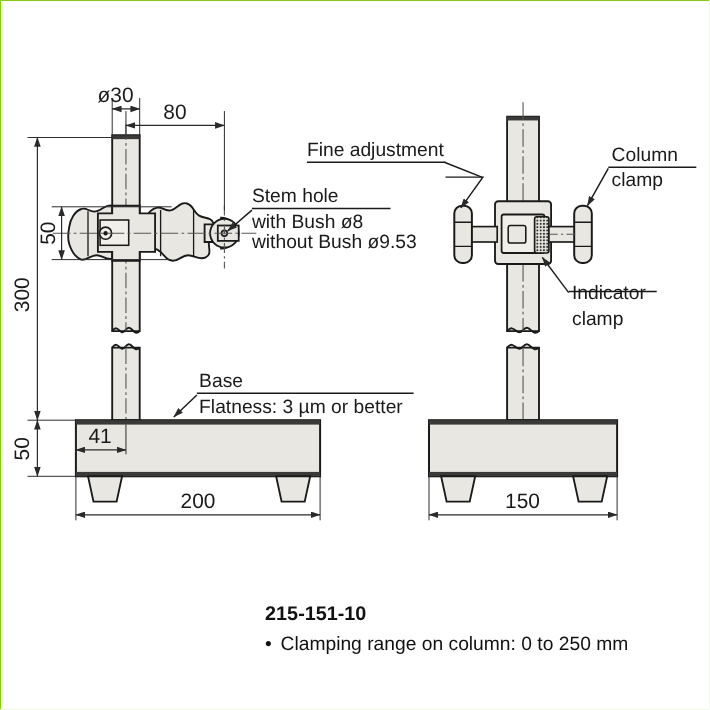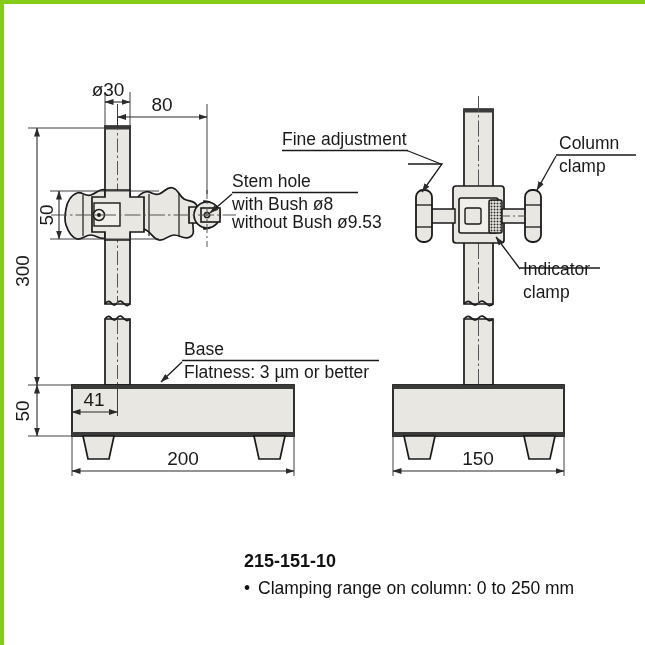--- a/index.html
+++ b/index.html
@@ -1,19 +1,19 @@
 <!DOCTYPE html>
 <html><head>
 <meta charset="utf-8">
 <style>
   html,body{margin:0;padding:0;background:#ffffff;}
   body{width:645px;height:645px;overflow:hidden;
        font-family:"Liberation Sans",sans-serif;}
   #page{position:relative;width:645px;height:645px;
-        box-sizing:border-box;border:4px solid #84cc16;background:#ffffff;}
+        box-sizing:border-box;border:1px solid #84cc16;background:#ffffff;}
   svg{display:block;}
   .dimtxt{font-family:"Liberation Sans",sans-serif;font-size:19px;fill:#1a1a1a;}
   .lbl{font-family:"Liberation Sans",sans-serif;font-size:17.5px;fill:#1a1a1a;}
   .cap-code{font-family:"Liberation Sans",sans-serif;font-size:18px;font-weight:bold;fill:#111;}
   .cap-txt{font-family:"Liberation Sans",sans-serif;font-size:17.5px;fill:#111;}
 </style>
 </head>
 <body>
 
 <div id="page">

